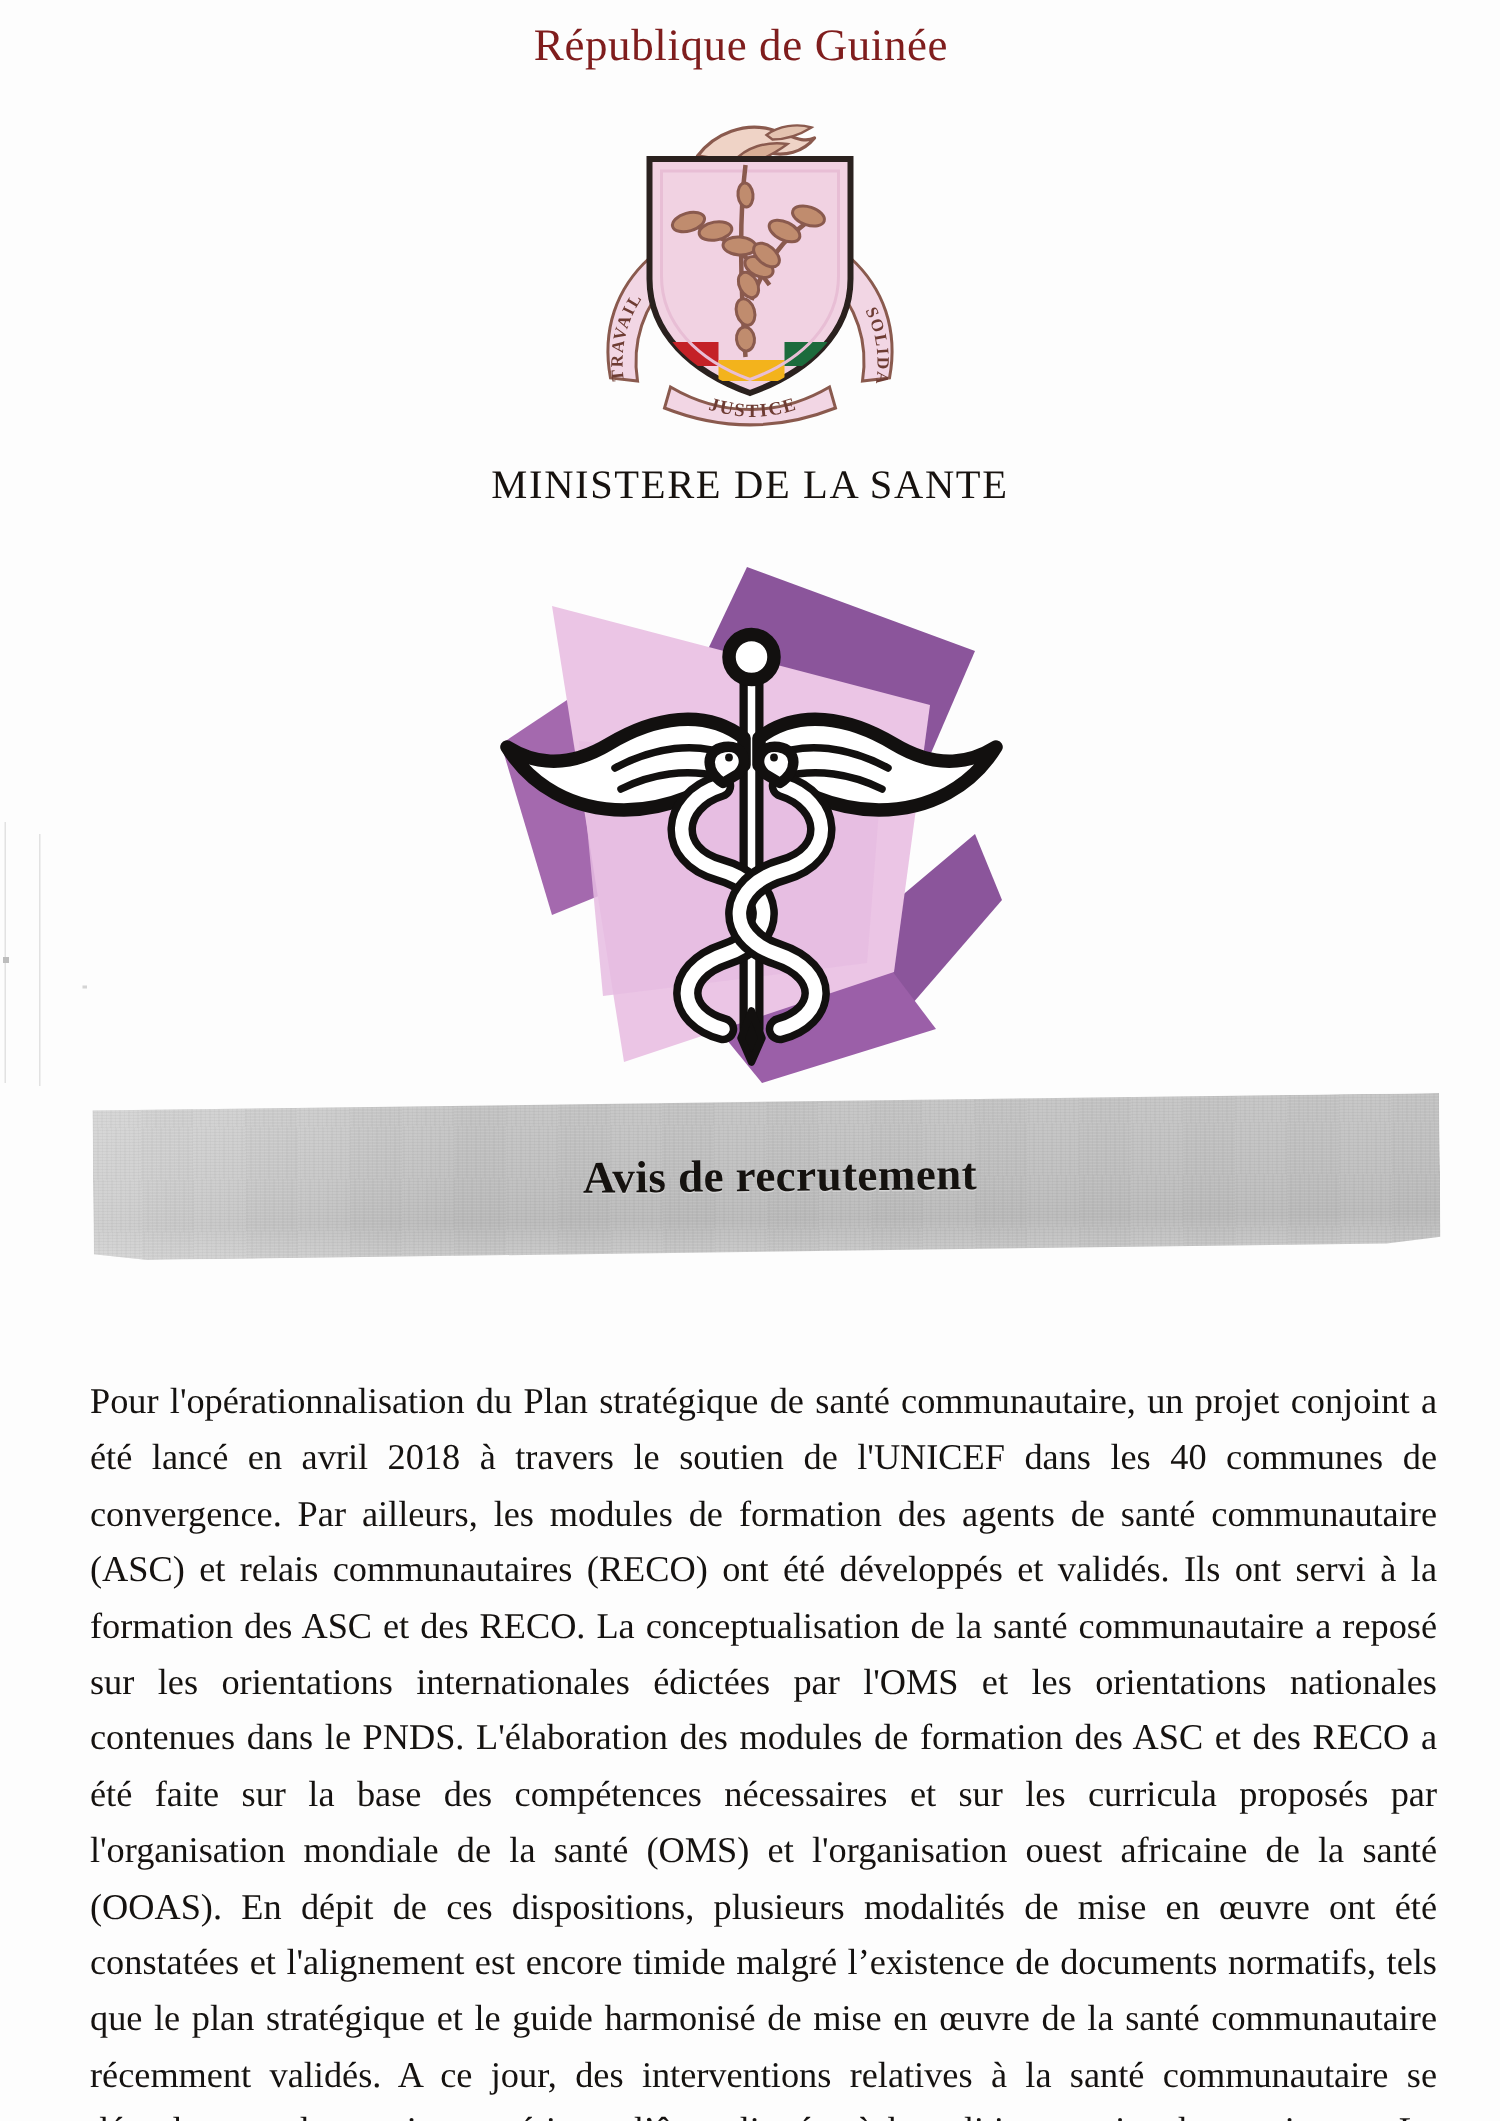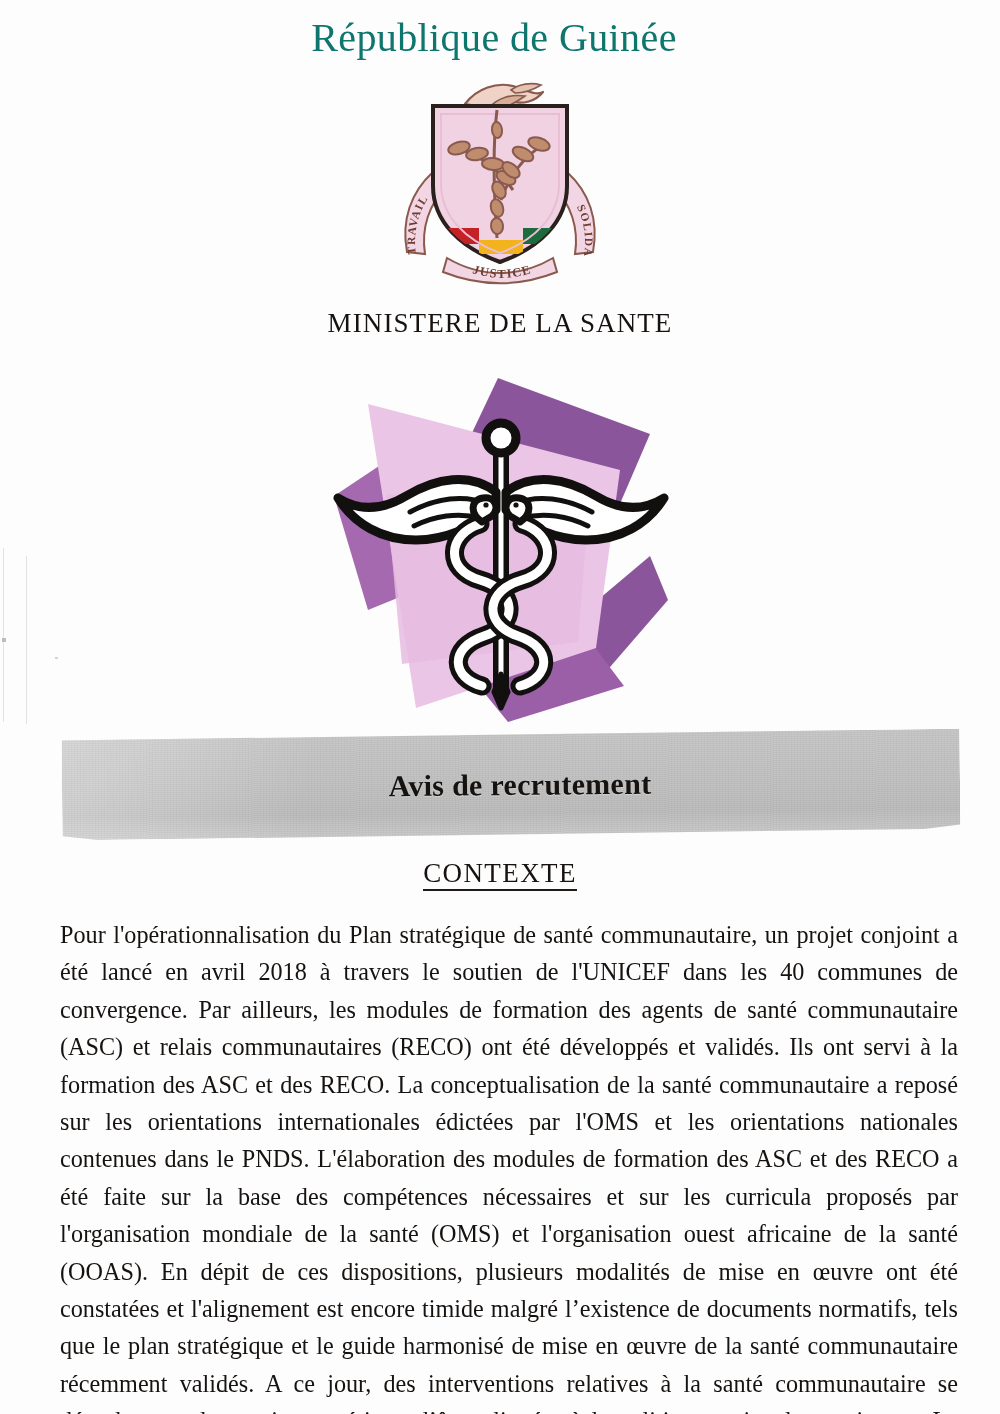--- a/index.html
+++ b/index.html
@@ -34,23 +34,23 @@
     pointer-events: none;
   }
 
   
   .republic-title {
     position: absolute;
     top: 14px;
     left: 0;
     width: 988px;
     text-align: center;
-    font-size: 40px;
+    font-size: 30px;
     letter-spacing: 0.4px;
-    color: #0f766e;
+    color: #7f1d1d;
   }
 
   
   .coat-of-arms {
     position: absolute;
     left: 393px;
     top: 82px;
     width: 214px;
     height: 205px;
   }
@@ -281,21 +281,18 @@
       </g>
     </svg>
   </div>
 
   <div class="banner">
     <div class="banner-fill"></div>
     <div class="banner-noise"></div>
     <div class="banner-title">Avis de recrutement</div>
   </div>
 
-  <div class="section-heading">
-    <span>CONTEXTE</span>
-  </div>
 
   <div class="body-copy">
     <p>Pour l'opérationnalisation du Plan stratégique de santé communautaire, un projet conjoint a été lancé en avril 2018 à travers le soutien de l'UNICEF dans les 40 communes de convergence. Par ailleurs, les modules de formation des agents de santé communautaire (ASC) et relais communautaires (RECO) ont été développés et validés. Ils ont servi à la formation des ASC et des RECO. La conceptualisation de la santé communautaire a reposé sur les orientations internationales édictées par l'OMS et les orientations nationales contenues dans le PNDS. L'élaboration des modules de formation des ASC et des RECO a été faite sur la base des compétences nécessaires et sur les curricula proposés par l'organisation mondiale de la santé (OMS) et l'organisation ouest africaine de la santé (OOAS). En dépit de ces dispositions, plusieurs modalités de mise en œuvre ont été constatées et l'alignement est encore timide malgré l’existence de documents normatifs, tels que le plan stratégique et le guide harmonisé de mise en œuvre de la santé communautaire récemment validés. A ce jour, des interventions relatives à la santé communautaire se déroulent sur le terrain et méritent d’être alignées à la politique nationale en vigueur. Le paysage du partenariat dans la santé communautaire est marqué par une diversité d’intervenants et de partenaires qui va s'enrichir au fur et à mesure, ce qui soulève le besoin de coordonner les différentes initiatives et les aligner/harmoniser avec la politique nationale.</p>
   </div>
 
 </div>
 
 </body></html>

